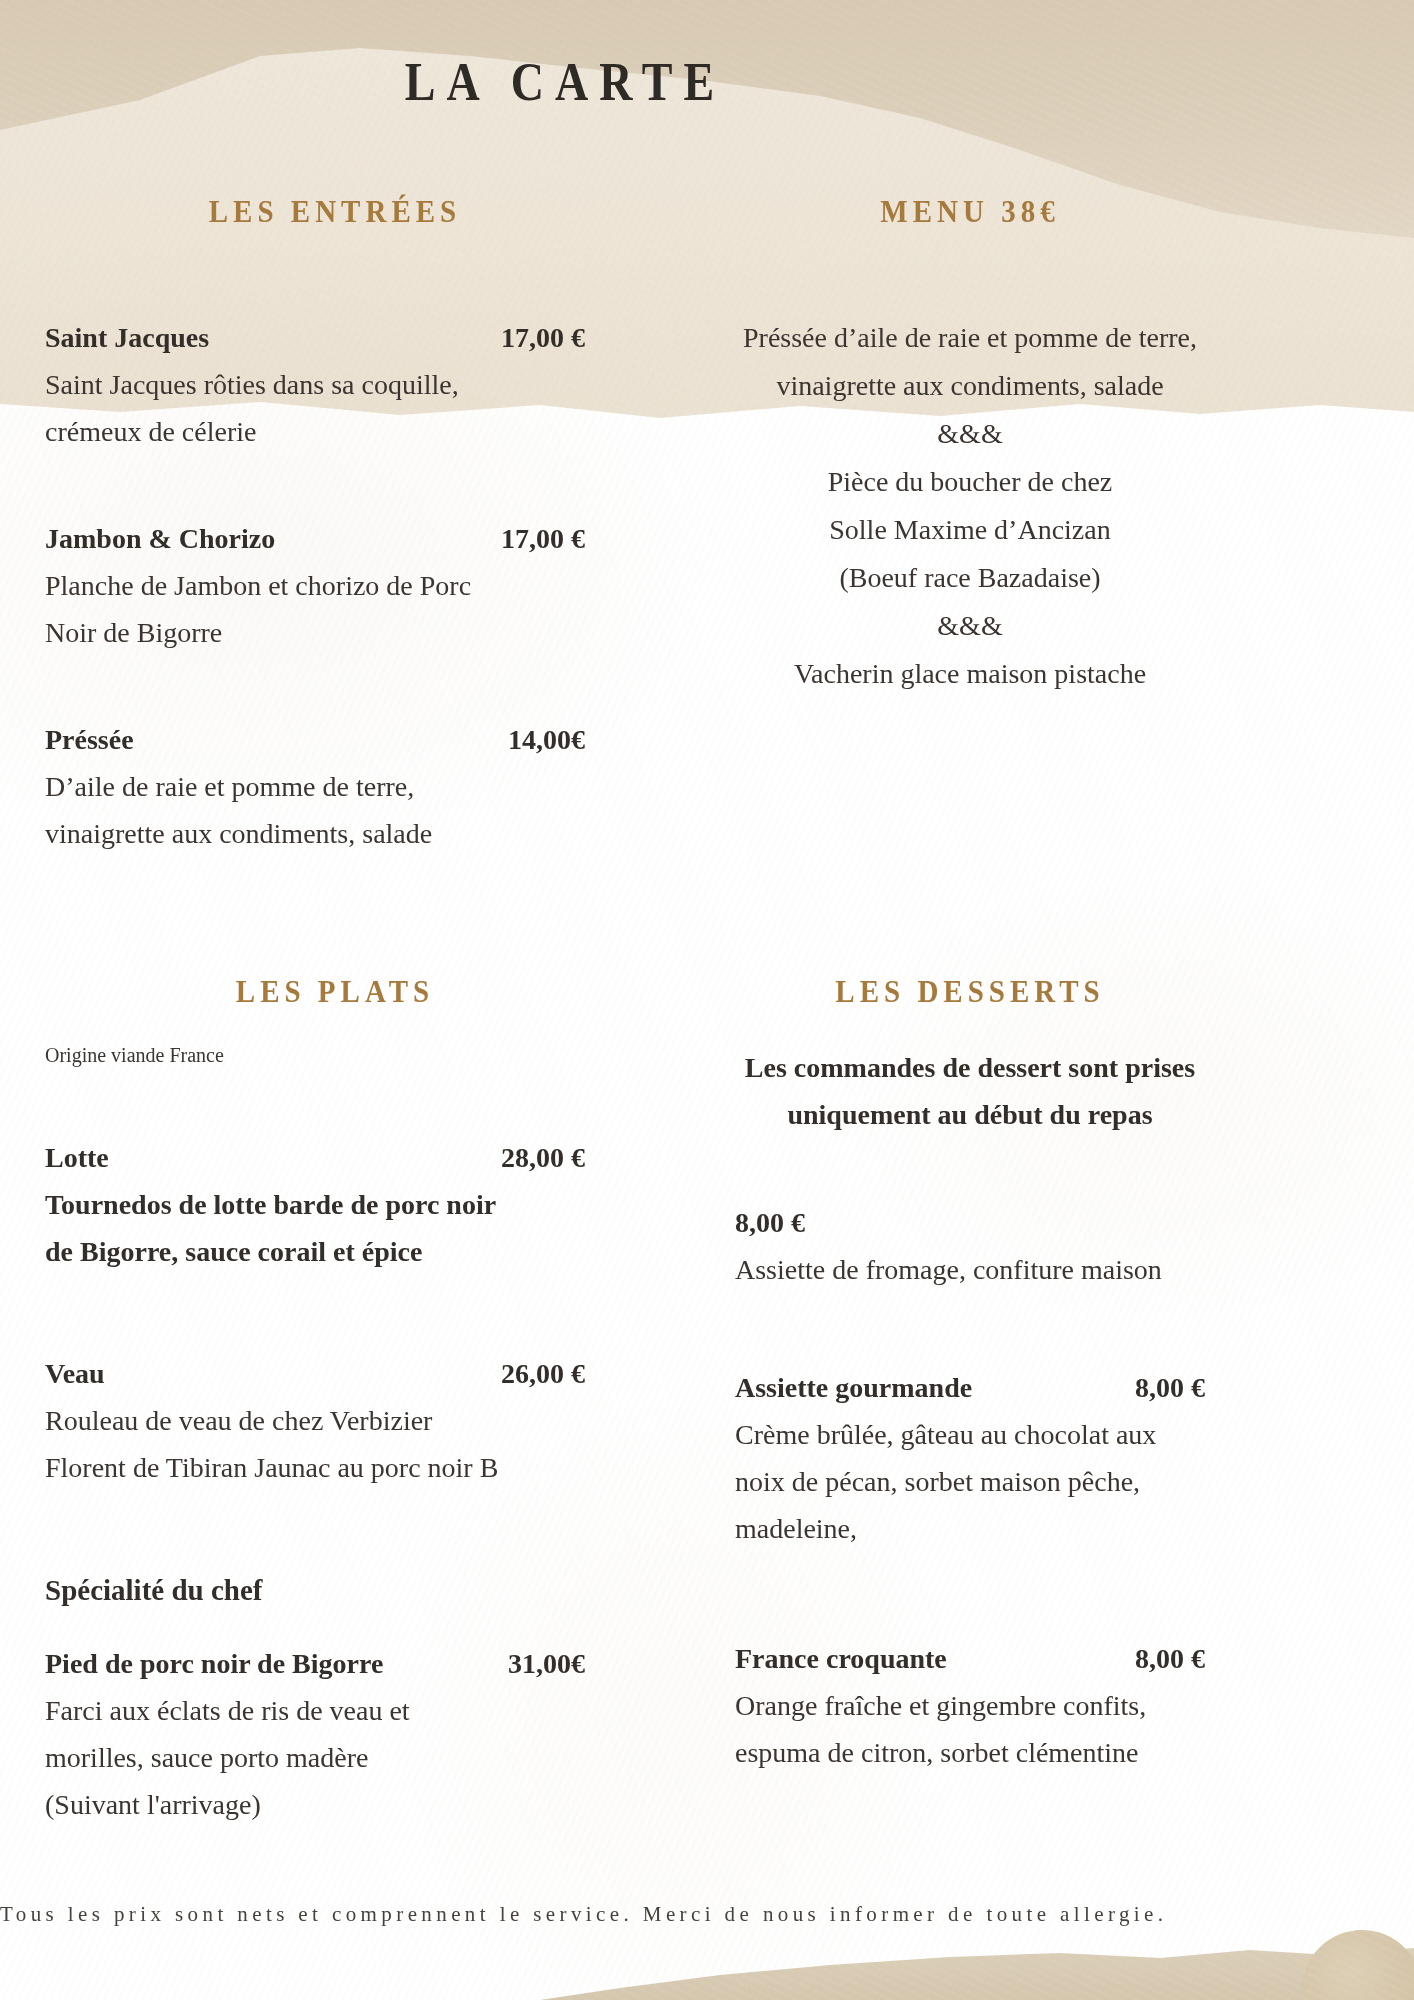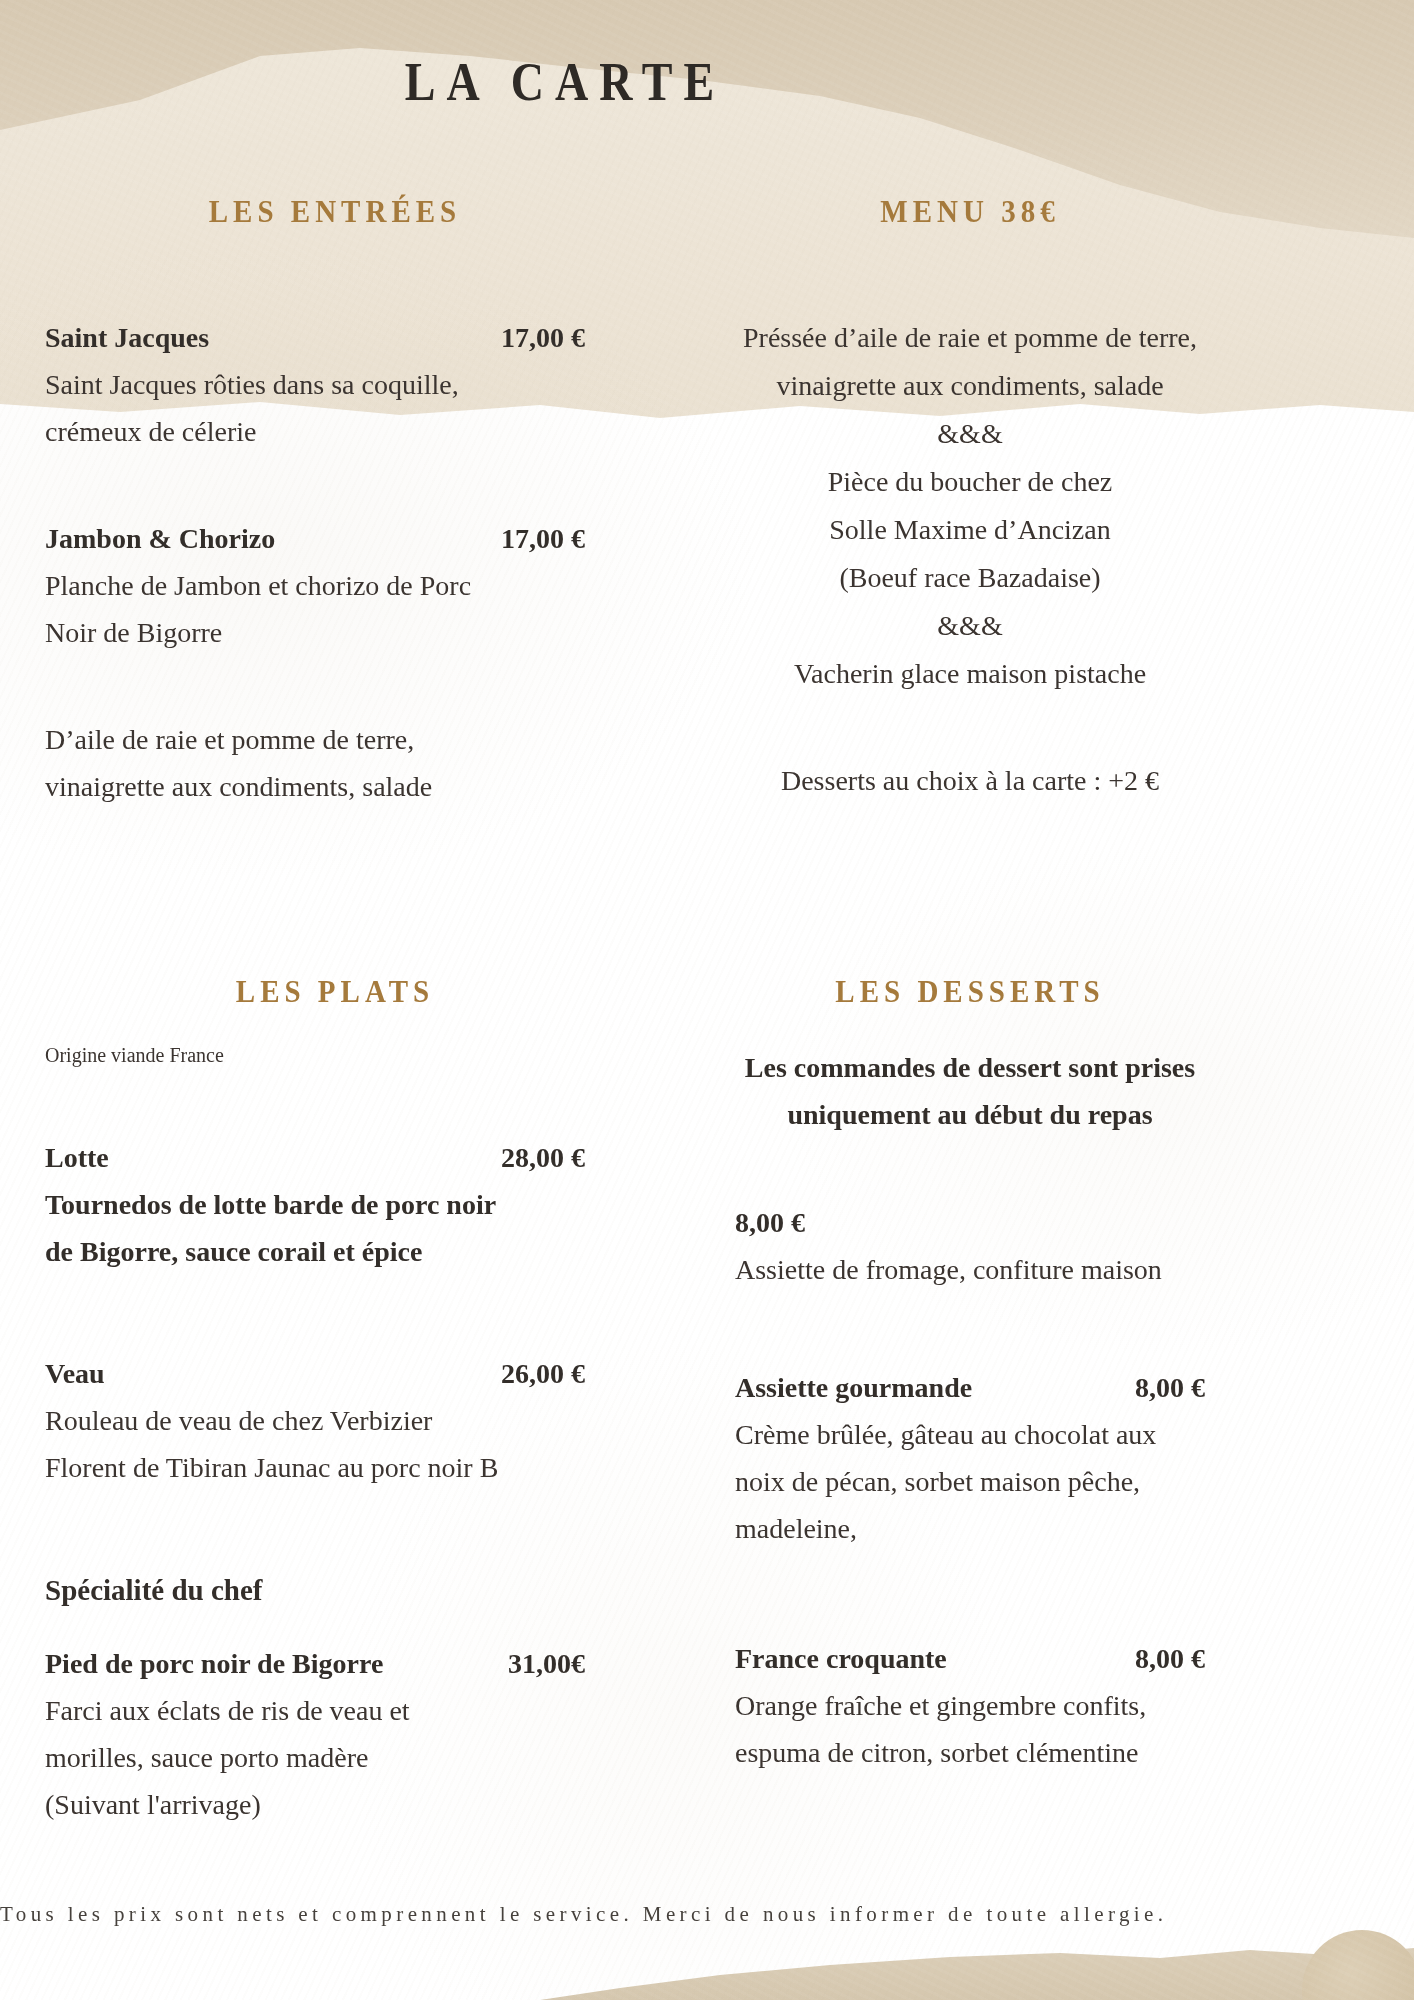--- a/index.html
+++ b/index.html
@@ -104,33 +104,36 @@
   <div class="abs col-l item" style="top:515px">
     <div class="row">
       <span>Jambon &amp; Chorizo</span>
       <span>17,00 €</span>
     </div>
     <div class="desc">Planche de Jambon et chorizo de Porc
 Noir de Bigorre</div>
   </div>
 
   <div class="abs col-l item" style="top:716px">
+    <div class="row">
+      <span>Préssée</span>
+      <span>14,00€</span>
+    </div>
     <div class="desc">D’aile de raie et pomme de terre,
 vinaigrette aux condiments, salade</div>
   </div>
 
   <div class="abs col-r centerblock" style="top:314px">Préssée d’aile de raie et pomme de terre,
 vinaigrette aux condiments, salade
 &amp;&amp;&amp;
 Pièce du boucher de chez
 Solle Maxime d’Ancizan
 (Boeuf race Bazadaise)
 &amp;&amp;&amp;
 Vacherin glace maison pistache</div>
-  <div class="abs col-r menu-note" style="top:757px">Desserts au choix à la carte : +2 €</div>
 
   <div class="abs col-l origin-note" style="top:1042px">Origine viande France</div>
 
   <div class="abs col-l item" style="top:1134px">
     <div class="row">
       <span>Lotte</span>
       <span>28,00 €</span>
     </div>
     <div class="desc bold">Tournedos de lotte barde de porc noir
 de Bigorre, sauce corail et épice</div>

